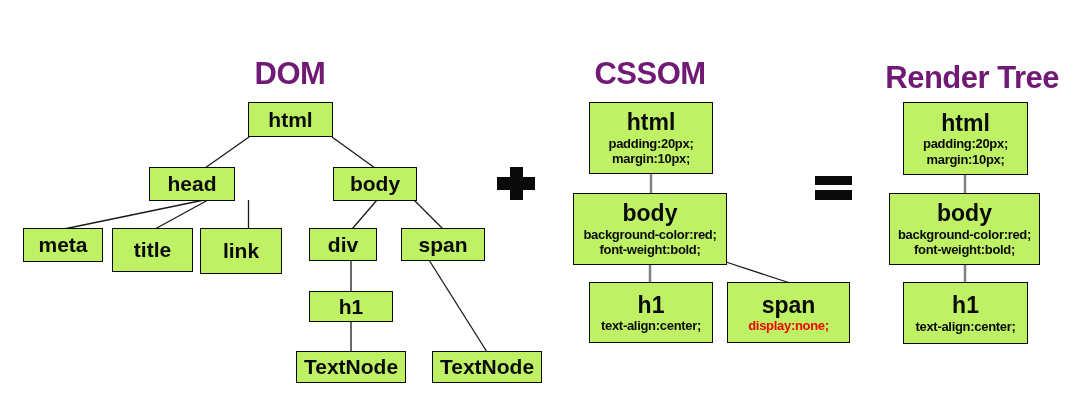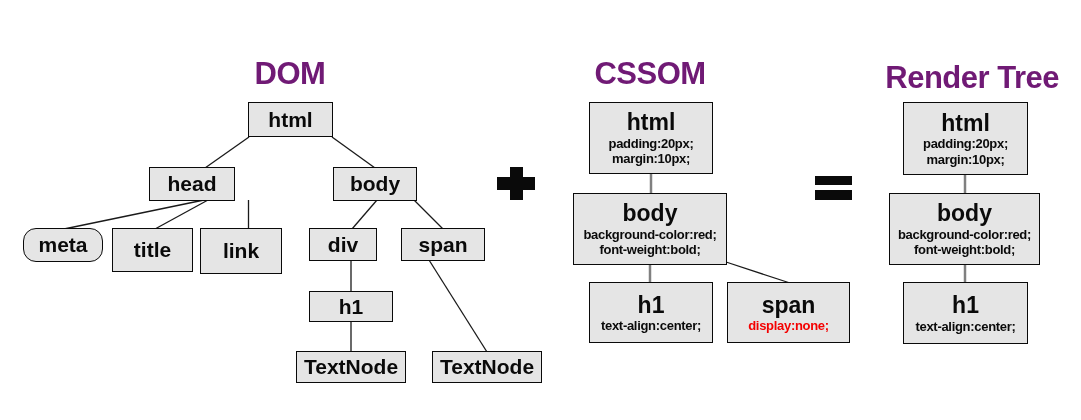--- a/index.html
+++ b/index.html
@@ -6,21 +6,21 @@
   body { font-family:"Liberation Sans", sans-serif; }
   .stage { position:relative; width:1081px; height:420px; background:#ffffff; overflow:hidden; }
   .edges { position:absolute; left:0; top:0; width:1081px; height:420px; }
 
   .sec-title {
     position:absolute; text-align:center; font-size:31px; font-weight:bold;
     color:#701a75; letter-spacing:-0.5px; white-space:nowrap;
   }
 
   .node {
-    position:absolute; box-sizing:border-box; background:#e5e5e5;
+    position:absolute; box-sizing:border-box; background:#bef264;
     border:1.5px solid #0a0a0a; display:flex; align-items:center; justify-content:center;
     color:#0a0a0a; white-space:nowrap;
   }
   .node.dom { font-size:21px; font-weight:bold; }
   .node.styled { flex-direction:column; justify-content:center; padding:2px 0; }
   .tag { font-size:23px; font-weight:bold; line-height:1.15; }
   .rule { font-size:13px; font-weight:bold; line-height:1.18; letter-spacing:-0.3px; }
   .rule.red { color:#f40000; }
 
   .op { position:absolute; }
@@ -58,21 +58,21 @@
     <line x1="965" y1="264" x2="965" y2="283" stroke="#808080" stroke-width="2.5"></line>
   </svg>
 
   <div class="sec-title" style="left:215px; top:56px; width:150px;">DOM</div>
   <div class="sec-title" style="left:575px; top:56px; width:150px;">CSSOM</div>
   <div class="sec-title" style="left:879px; top:60px; width:180px;text-align:right;">Render Tree</div>
 
   <div class="node dom" style="left:248px; top:102px; width:85px;  height:35px;">html</div>
   <div class="node dom" style="left:149px; top:167px; width:86px;  height:34px;text-align:right;">head</div>
   <div class="node dom" style="left:333px; top:167px; width:84px;  height:34px;">body</div>
-  <div class="node dom" style="left:23px;  top:228px; width:80px;  height:34px;border-radius:13px;">meta</div>
+  <div class="node dom" style="left:23px;  top:228px; width:80px;  height:34px;">meta</div>
   <div class="node dom" style="left:112px; top:228px; width:81px;  height:44px;">title</div>
   <div class="node dom" style="left:200px; top:228px; width:82px;  height:46px;">link</div>
   <div class="node dom" style="left:309px; top:228px; width:68px;  height:33px;">div</div>
   <div class="node dom" style="left:401px; top:228px; width:84px;  height:33px;">span</div>
   <div class="node dom" style="left:309px; top:291px; width:84px;  height:31px;">h1</div>
   <div class="node dom" style="left:296px; top:351px; width:110px; height:32px;">TextNode</div>
   <div class="node dom" style="left:432px; top:351px; width:110px; height:32px;">TextNode</div>
 
   <div class="op op-plus" title="+">
     <span class="bar h"></span>

